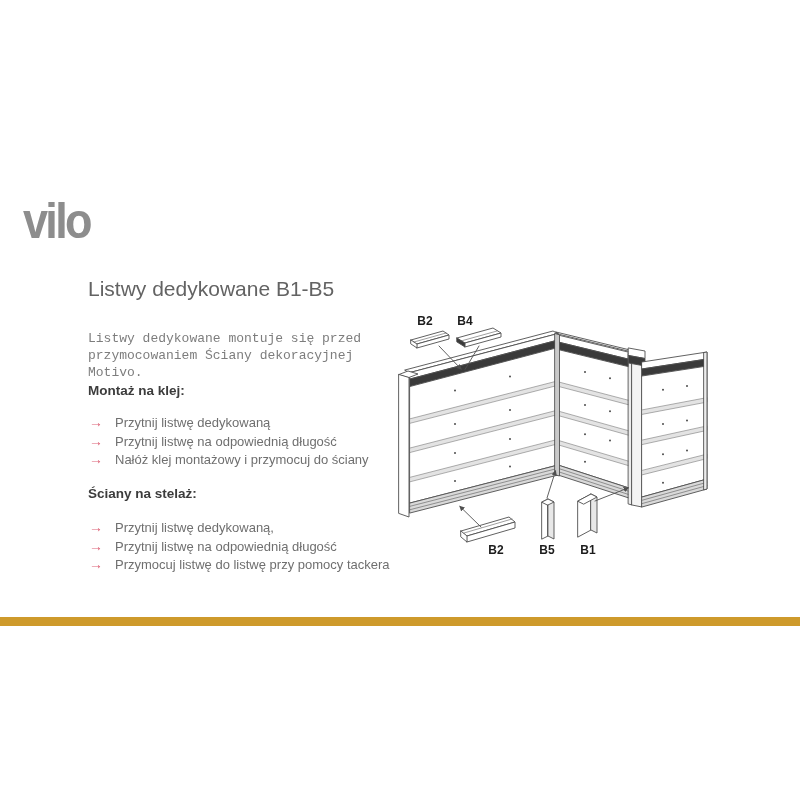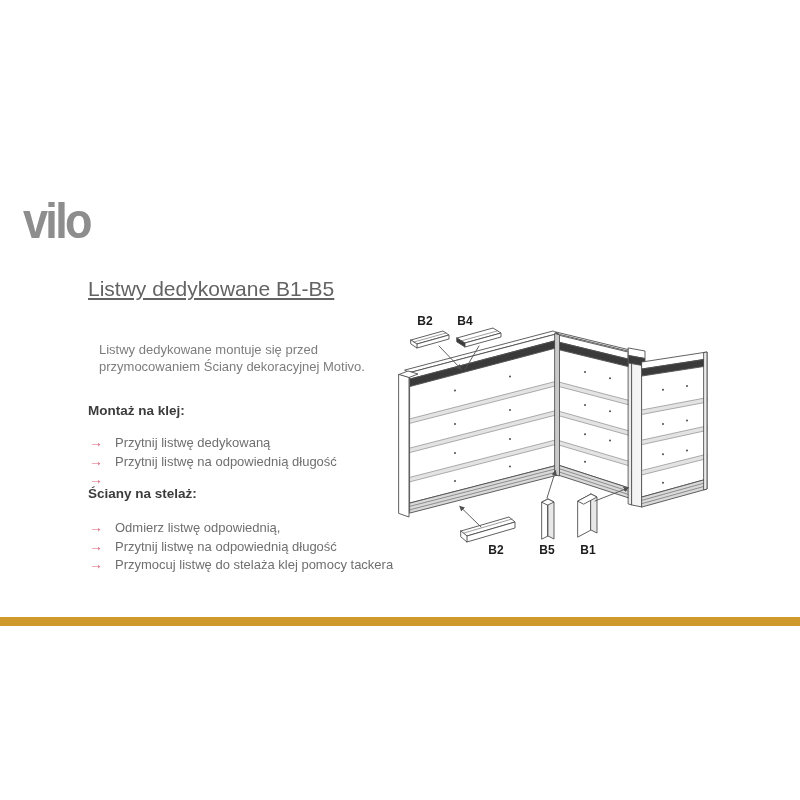--- a/index.html
+++ b/index.html
@@ -4,27 +4,27 @@
 <style>
   html,body{margin:0;padding:0;background:#fff;}
   body{width:800px;height:800px;font-family:"Liberation Sans",sans-serif;}
   .slide{position:relative;width:800px;height:702px;background:#fff;overflow:hidden;}
 
   .logo{position:absolute;left:23px;top:196px;font-size:50px;font-weight:bold;
         color:#8d8d8d;letter-spacing:-3px;line-height:1;
         transform:scaleX(.9);transform-origin:left top;}
 
   .title{position:absolute;left:88px;top:277px;margin:0;
-         font-size:21px;font-weight:400;color:#636363;text-decoration:underline;}
-
-  .intro{position:absolute;left:88px;top:330px;margin:11px;width:295px;
-         font-size:13px;line-height:17px;color:#7d7d7d;}
+         font-size:21px;font-weight:400;color:#636363;}
+
+  .intro{position:absolute;left:88px;top:330px;margin:0;width:295px;
+         font-size:13px;line-height:17px;color:#7d7d7d;font-family:Liberation Mono, monospace;}
 
   .section{position:absolute;left:88px;width:340px;}
-  .section.glue{top:401px;}
+  .section.glue{top:381px;}
   .section.frame{top:484px;}
   .section h2{margin:0;font-size:13.5px;line-height:19px;font-weight:bold;color:#3c3c3c;}
   .section.glue ul{margin:14px 0 0 0;}
   .section.frame ul{margin:16px 0 0 0;}
   .section ul{list-style:none;padding:0;}
   .section li{position:relative;padding-left:27px;font-size:13px;line-height:18.5px;
               color:#6f6f6f;white-space:nowrap;}
   .arrow{position:absolute;left:1px;top:-1px;color:#dd6478;font-size:14px;}
 
   .diagram{position:absolute;left:395px;top:300px;width:335px;height:270px;}
@@ -50,38 +50,39 @@
       <li>
         <span class="arrow">→</span>
         <span>Przytnij listwę dedykowaną</span>
       </li>
       <li>
         <span class="arrow">→</span>
         <span>Przytnij listwę na odpowiednią długość</span>
       </li>
       <li>
         <span class="arrow">→</span>
+        <span>Nałóż klej montażowy i przymocuj do ściany</span>
       </li>
     </ul>
   </div>
 
   <div class="section frame">
     <h2>Ściany na stelaż:</h2>
     <ul>
       <li>
         <span class="arrow">→</span>
-        <span>Odmierz listwę odpowiednią,</span>
+        <span>Przytnij listwę dedykowaną,</span>
       </li>
       <li>
         <span class="arrow">→</span>
         <span>Przytnij listwę na odpowiednią długość</span>
       </li>
       <li>
         <span class="arrow">→</span>
-        <span>Przymocuj listwę do stelaża klej pomocy tackera</span>
+        <span>Przymocuj listwę do listwę przy pomocy tackera</span>
       </li>
     </ul>
   </div>
 
   <svg class="diagram" viewBox="0 0 335 270" xmlns="http://www.w3.org/2000/svg">
     <defs>
       <marker id="arr" viewBox="0 0 10 10" refX="8" refY="5" markerWidth="6" markerHeight="6" orient="auto-start-reverse">
         <path d="M0,0 L10,5 L0,10 Z" fill="#4f4f4f"></path>
       </marker>
     </defs>

